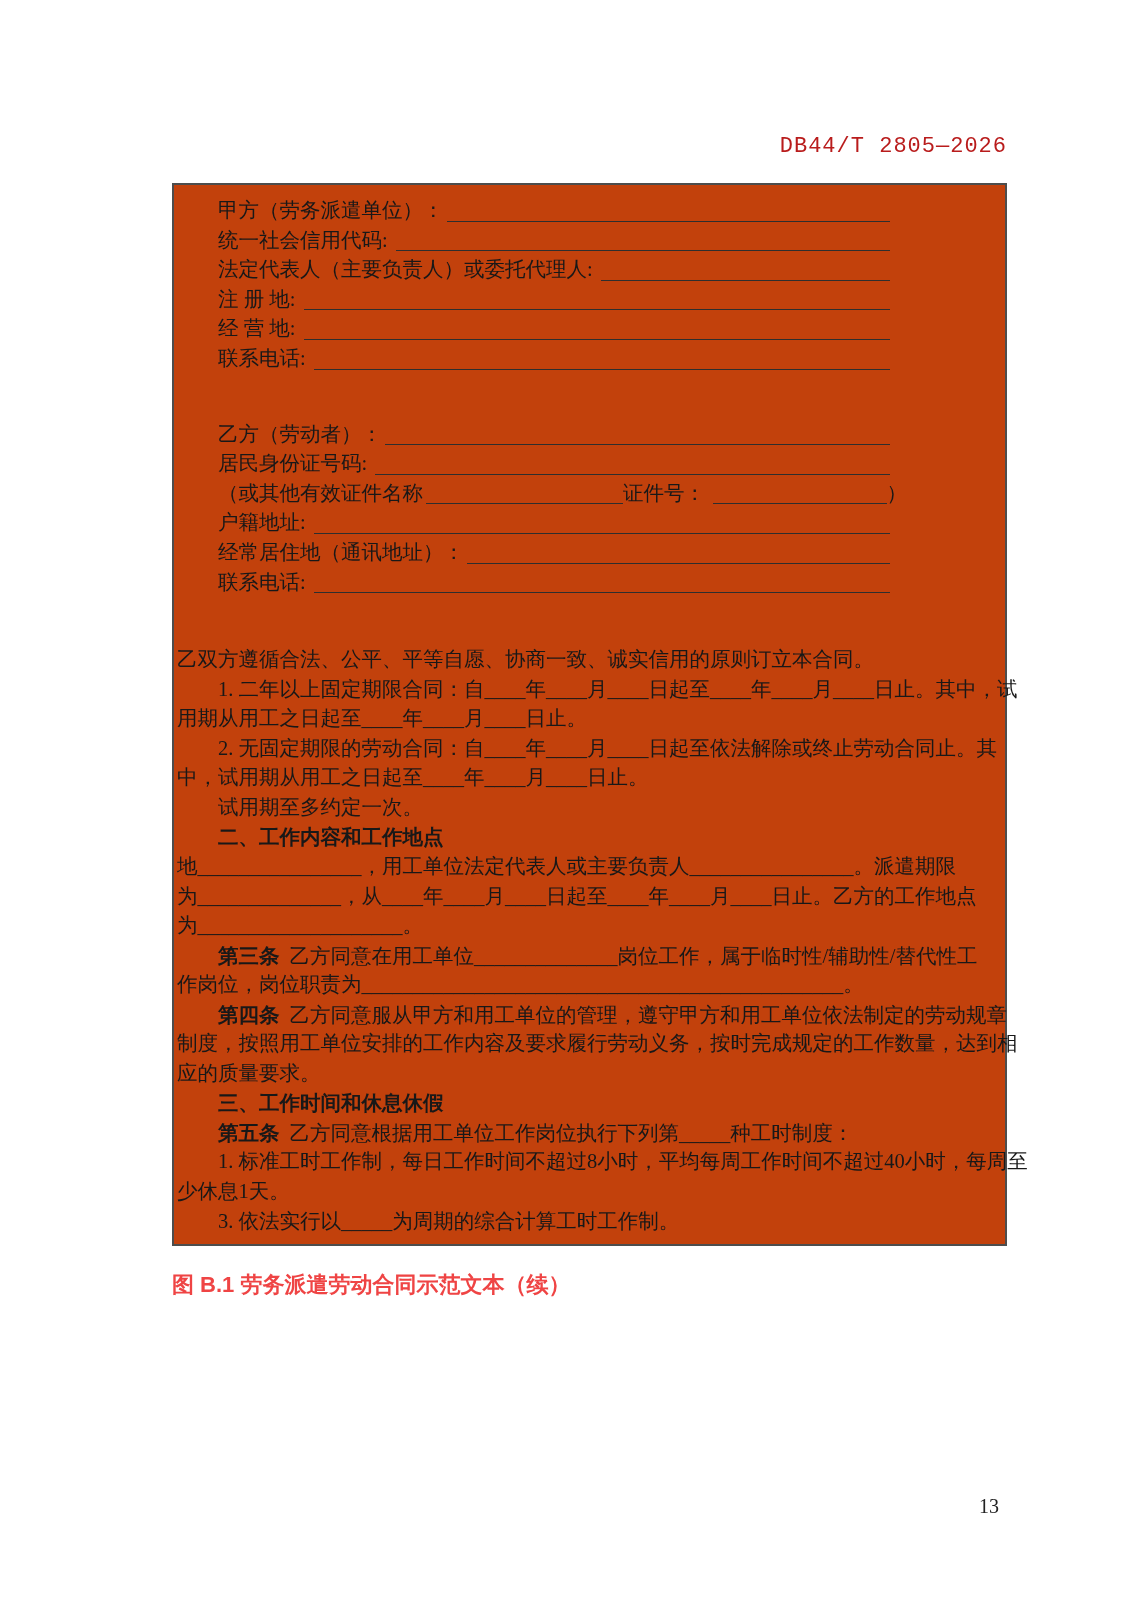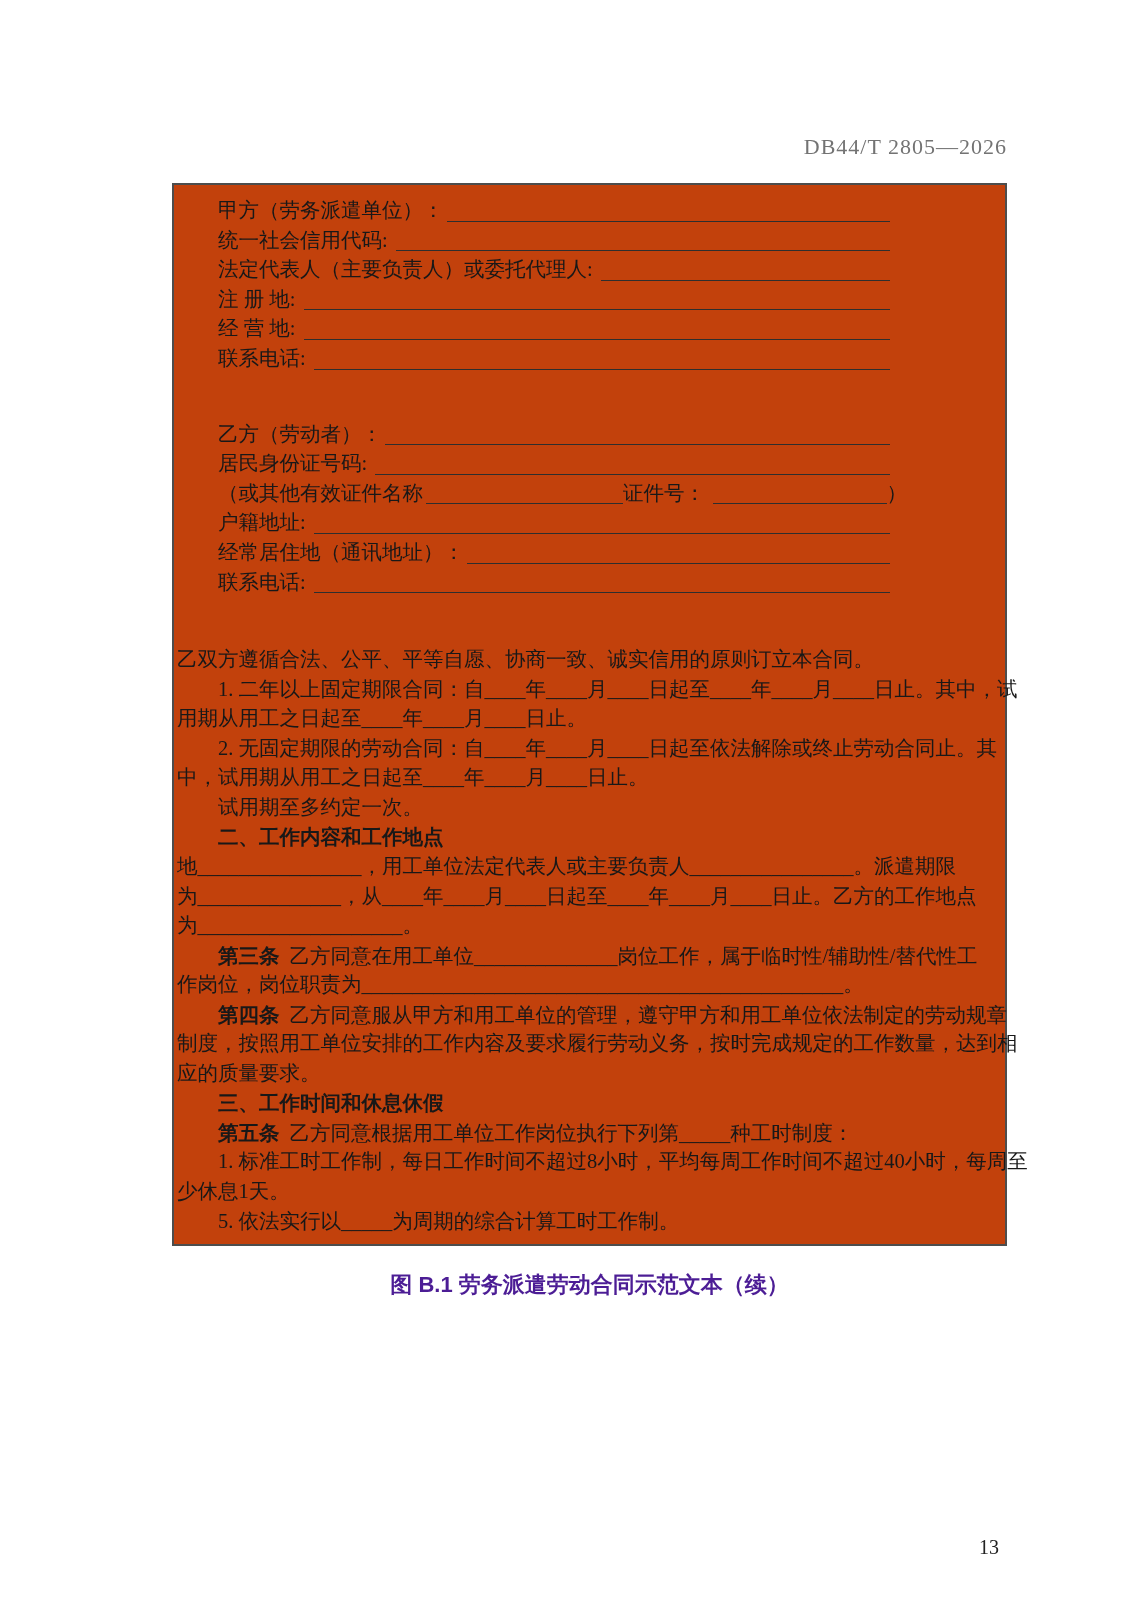--- a/index.html
+++ b/index.html
@@ -1,43 +1,43 @@
 <!DOCTYPE html>
 <html><head>
 <meta charset="utf-8">
 <style>
   html,body{margin:0;padding:0;background:#ffffff;}
   .page{position:relative;width:1130px;height:1600px;background:#ffffff;overflow:hidden;
         font-family:"Liberation Serif","DejaVu Serif",serif;color:#181818;}
   .std-code{position:absolute;top:134px;right:123px;
-        font-family:Liberation Serif, serif;
-        font-size:22px;letter-spacing:1px;color:#737373;}
+        font-family:Liberation Mono, monospace;
+        font-size:22px;letter-spacing:1px;color:#b91c1c;}
   .content{position:absolute;left:172px;top:183px;width:835px;}
   .box{box-sizing:border-box;width:835px;border:2px solid #4d4d4d;background:#c2410c;
        padding:11px 14px 8px 3px;}
   
   .frow{display:flex;height:29.6px;line-height:29.6px;font-size:20.5px;
         margin-left:41px;width:672px;}
   .frow.cert{width:689px;align-items:flex-end;}
   .lbl{white-space:pre;}
   .fill{flex:1 1 auto;position:relative;}
   .fill::after{content:"";position:absolute;left:3px;right:0;bottom:4px;
         border-bottom:1.6px solid #2e2e2e;}
   .fill.fixed{flex:0 0 200px;}
   .vgap1{height:46px;}
   .vgap2{height:48px;}
   
   .cline{font-size:20.5px;line-height:29.55px;height:29.55px;white-space:nowrap;color:#181818;}
   .cline.ind{padding-left:41px;}
   .head{font-family:"Liberation Sans","DejaVu Sans",sans-serif;font-weight:bold;}
   .art{font-family:"Liberation Sans","DejaVu Sans",sans-serif;font-weight:bold;margin-right:10px;}
-  .caption{margin-top:24px;width:100%;text-align:center;
+  .caption{margin-top:24px;width:100%;text-align:left;
         font-family:"Liberation Sans","DejaVu Sans",sans-serif;
-        font-weight:bold;font-size:22px;color:#4c1d95;}
-  .pageno{position:absolute;top:1536px;right:131px;font-size:20px;color:#222;}
+        font-weight:bold;font-size:22px;color:#ef4444;}
+  .pageno{position:absolute;top:1495px;right:131px;font-size:20px;color:#222;}
 </style>
 </head>
 <body>
 
 <div class="page">
 
   <div class="std-code">DB44/T 2805—2026</div>
 
   <div class="content">
     <div class="box">
@@ -111,21 +111,21 @@
       <div class="cline"><span>为____________________。</span></div>
       <div class="cline ind"><b class="art">第三条</b><span>乙方同意在用工单位______________岗位工作，属于临时性/辅助性/替代性工</span></div>
       <div class="cline"><span>作岗位，岗位职责为_______________________________________________。</span></div>
       <div class="cline ind"><b class="art">第四条</b><span>乙方同意服从甲方和用工单位的管理，遵守甲方和用工单位依法制定的劳动规章</span></div>
       <div class="cline"><span>制度，按照用工单位安排的工作内容及要求履行劳动义务，按时完成规定的工作数量，达到相</span></div>
       <div class="cline"><span>应的质量要求。</span></div>
       <div class="cline ind head"><span>三、工作时间和休息休假</span></div>
       <div class="cline ind"><b class="art">第五条</b><span>乙方同意根据用工单位工作岗位执行下列第_____种工时制度：</span></div>
       <div class="cline ind"><span>1. 标准工时工作制，每日工作时间不超过8小时，平均每周工作时间不超过40小时，每周至</span></div>
       <div class="cline"><span>少休息1天。</span></div>
-      <div class="cline ind"><span>5. 依法实行以_____为周期的综合计算工时工作制。</span></div>
+      <div class="cline ind"><span>3. 依法实行以_____为周期的综合计算工时工作制。</span></div>
 
     </div>
 
     <div class="caption">图 B.1 劳务派遣劳动合同示范文本（续）</div>
   </div>
 
   <div class="pageno">13</div>
 
 </div>
 

